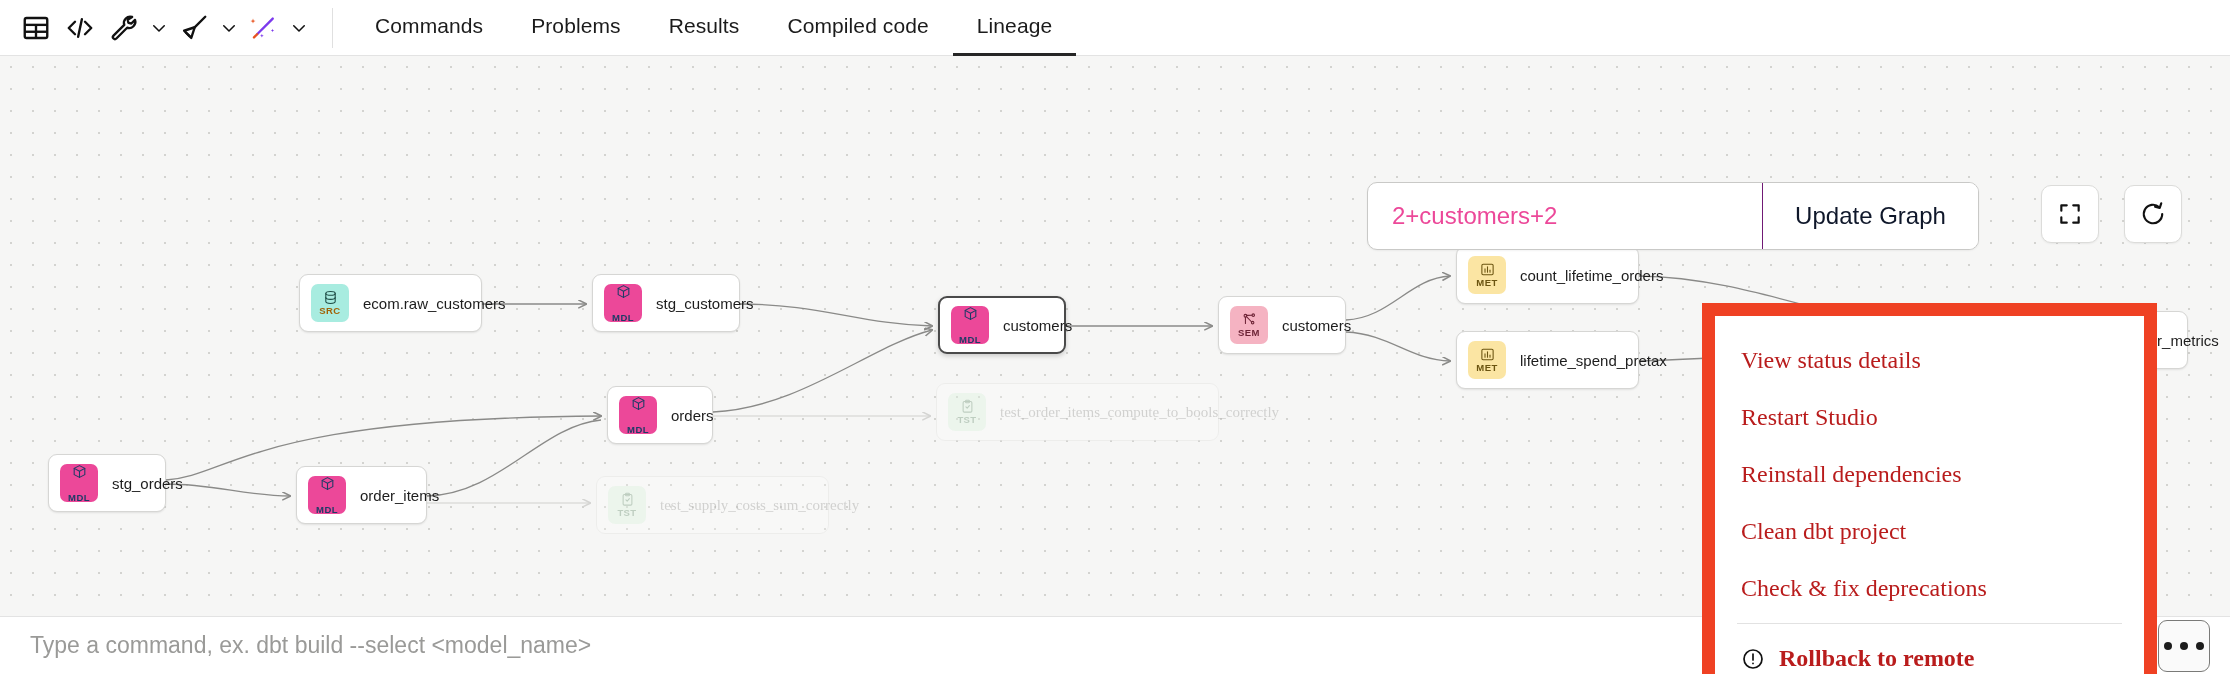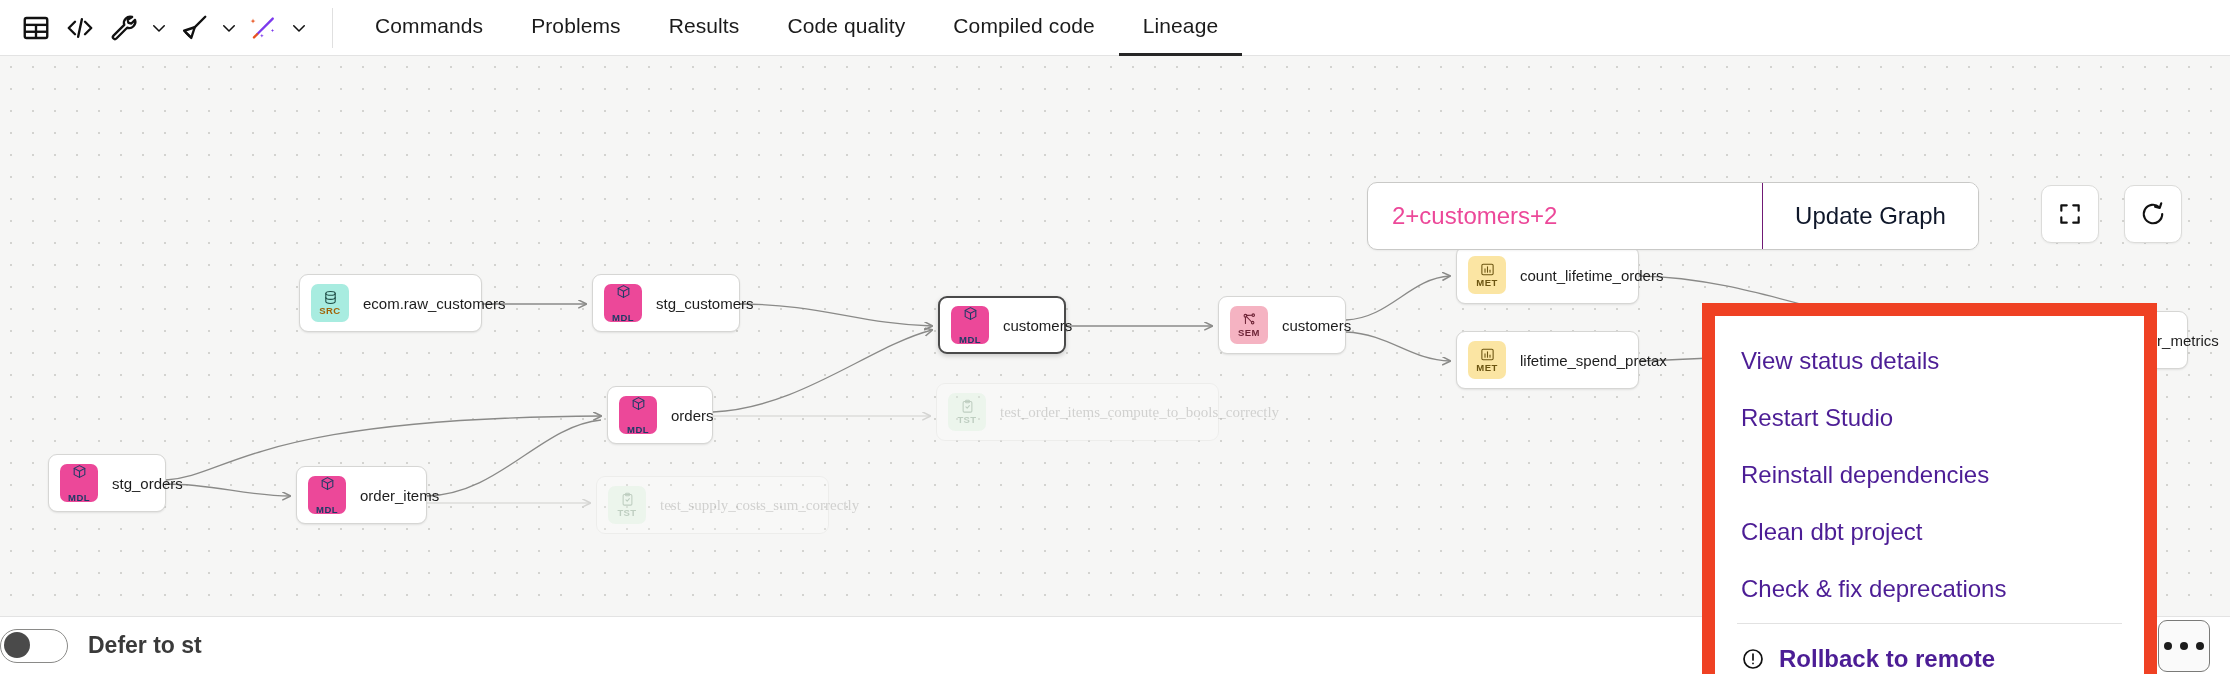--- a/index.html
+++ b/index.html
@@ -146,21 +146,21 @@
   .menu-highlight {
     position:absolute; left:1702px; top:303px; width:455px; height:371px;
     border:13px solid #ef4123; background:#ffffff; z-index:30;
   }
   .menu {
     position:absolute; left:1715px; top:316px; width:429px; height:358px;
     background:#ffffff; z-index:31; padding:16px 0 0 0;
   }
   .menu-item {
     height:57px; display:flex; align-items:center; padding:0 26px;
-    font-size:24px; color:#4c1d95; cursor:pointer; white-space:nowrap;
+    font-size:24px; color:#b91c1c; cursor:pointer; white-space:nowrap;font-family:Liberation Serif, serif;
   }
   .menu-item.danger { font-weight:600; }
   .menu-sep { height:1px; background:#e2e2e2; margin:6px 22px 6px 22px; }
   .menu-item .mi-icon { margin-right:14px; display:flex; align-items:center; }
 </style>
 </head>
 <body>
 
 <div id="app">
 
@@ -223,21 +223,20 @@
           </svg>
       </div>
 
       <div class="tool-sep"></div>
     </div>
 
     <div class="tabs" id="tabs">
         <div class="tab">Commands</div>
         <div class="tab">Problems</div>
         <div class="tab">Results</div>
-        <div class="tab">Code quality</div>
         <div class="tab">Compiled code</div>
         <div class="tab active">Lineage</div>
       </div>
   </div>
 
   <div class="canvas">
 
     <svg class="edges">
       <defs>
         <marker id="ar" markerWidth="7" markerHeight="7" refX="6" refY="3.2" orient="auto">
@@ -426,20 +425,21 @@
     </div>
     <div class="sqbtn" id="btn-refresh">
       <svg width="26" height="26" viewBox="0 0 24 24" fill="none" stroke="#111" stroke-width="2" stroke-linecap="round" stroke-linejoin="round">
         <path d="M20.5 12a8.5 8.5 0 1 1-2.7-6.2"></path>
           <polyline points="19.6,2.2 18.2,6.4 13.9,5.3"></polyline>
       </svg>
     </div>
   </div>
 
   <div class="bottombar">
+    <input class="cmdinput" placeholder="Type a command, ex. dbt build --select &lt;model_name&gt;" style="">
     <div class="toggle">
       <div class="knob"></div>
     </div>
     <div class="defer-label">Defer to st</div>
     <div style="width:260px"></div>
   </div>
 
   <div class="dotsbtn">
     <i></i>
     <i></i>

